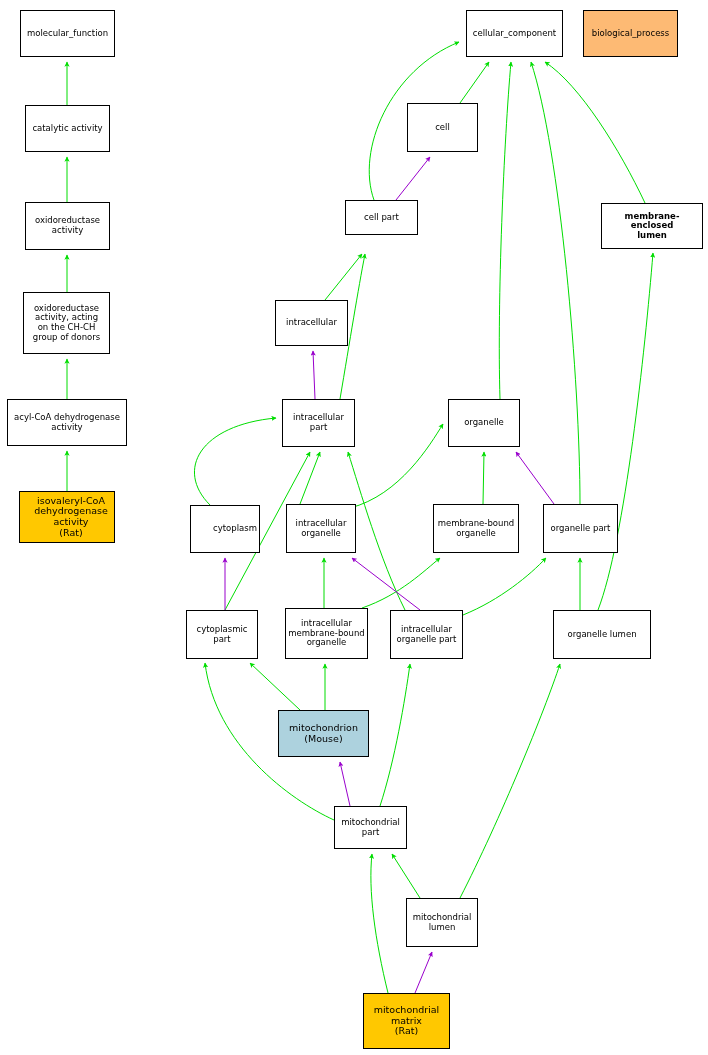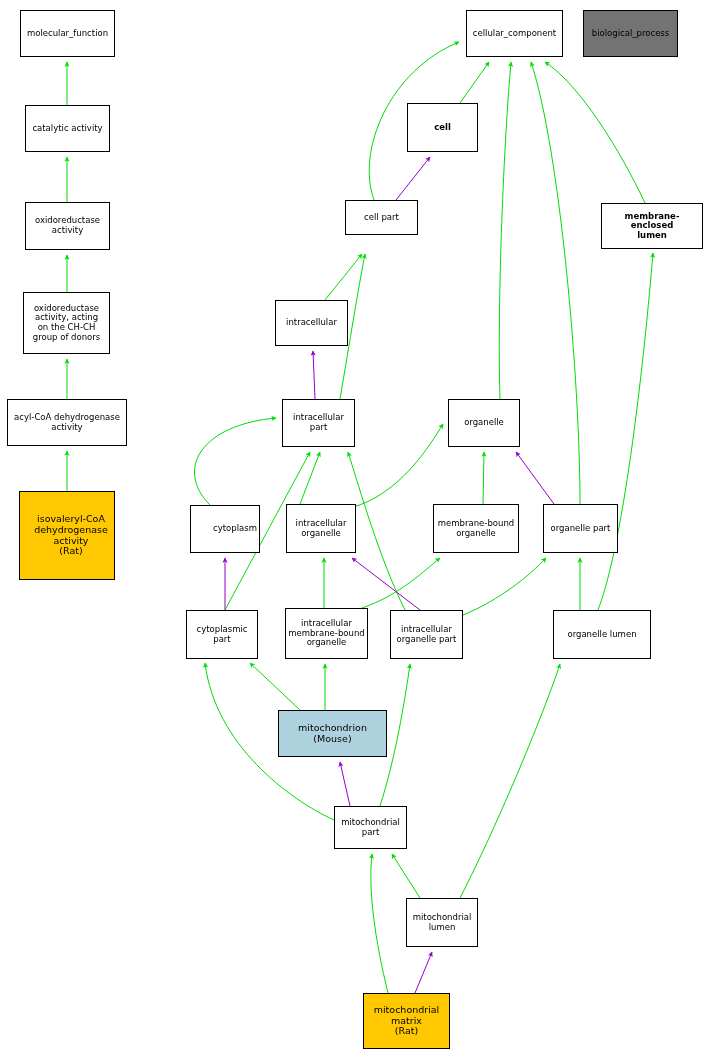--- a/index.html
+++ b/index.html
@@ -79,33 +79,33 @@
       <div class="node-box" style="left: 23px; top: 292px; width: 87px; height: 62px; font-size: 8.5px; border-color: rgb(0, 0, 0); color: rgb(0, 0, 0); background: rgb(255, 255, 255);">
         <span class="node-label">oxidoreductase
 activity, acting
 on the CH-CH
 group of donors</span>
       </div>
       <div class="node-box" style="left: 7px; top: 399px; width: 120px; height: 47px; font-size: 8.5px; border-color: rgb(0, 0, 0); color: rgb(0, 0, 0); background: rgb(255, 255, 255);">
         <span class="node-label">acyl-CoA dehydrogenase
 activity</span>
       </div>
-      <div class="node-box" style="left: 19px; top: 491px; width: 96px; height: 89px; font-size: 9.5px; border-color: rgb(0, 0, 0); color: rgb(0, 0, 0); background: rgb(255, 200, 0); padding-left: 8px;">
+      <div class="node-box" style="left: 19px; top: 491px; width: 96px; height: 52px; font-size: 9.5px; border-color: rgb(0, 0, 0); color: rgb(0, 0, 0); background: rgb(255, 200, 0); padding-left: 8px;">
         <span class="node-label">isovaleryl-CoA
 dehydrogenase
 activity
 (Rat)</span>
       </div>
       <div class="node-box" style="left: 466px; top: 10px; width: 97px; height: 47px; font-size: 8.5px; border-color: rgb(0, 0, 0); color: rgb(0, 0, 0); background: rgb(255, 255, 255);">
         <span class="node-label">cellular_component</span>
       </div>
-      <div class="node-box" style="left: 583px; top: 10px; width: 95px; height: 47px; font-size: 8.5px; border-color: rgb(0, 0, 0); color: rgb(0, 0, 0); background: #737373;">
+      <div class="node-box" style="left: 583px; top: 10px; width: 95px; height: 47px; font-size: 8.5px; border-color: rgb(0, 0, 0); color: rgb(0, 0, 0); background: #fdba74;">
         <span class="node-label">biological_process</span>
       </div>
-      <div class="node-box" style="left: 407px; top: 103px; width: 71px; height: 49px; font-size: 8.5px; border-color: rgb(0, 0, 0); color: rgb(0, 0, 0); background: rgb(255, 255, 255); font-weight: bold;">
+      <div class="node-box" style="left: 407px; top: 103px; width: 71px; height: 49px; font-size: 8.5px; border-color: rgb(0, 0, 0); color: rgb(0, 0, 0); background: rgb(255, 255, 255);">
         <span class="node-label">cell</span>
       </div>
       <div class="node-box" style="left: 345px; top: 200px; width: 73px; height: 35px; font-size: 8.5px; border-color: rgb(0, 0, 0); color: rgb(0, 0, 0); background: rgb(255, 255, 255);">
         <span class="node-label">cell part</span>
       </div>
       <div class="node-box" style="left: 601px; top: 203px; width: 102px; height: 46px; font-size: 8.5px; border-color: rgb(0, 0, 0); color: rgb(0, 0, 0); background: rgb(255, 255, 255); font-weight: bold;">
         <span class="node-label">membrane-enclosed
 lumen</span>
       </div>
       <div class="node-box" style="left: 275px; top: 300px; width: 73px; height: 46px; font-size: 8.5px; border-color: rgb(0, 0, 0); color: rgb(0, 0, 0); background: rgb(255, 255, 255);">
@@ -141,21 +141,21 @@
 membrane-bound
 organelle</span>
       </div>
       <div class="node-box" style="left: 390px; top: 610px; width: 73px; height: 49px; font-size: 8.5px; border-color: rgb(0, 0, 0); color: rgb(0, 0, 0); background: rgb(255, 255, 255);">
         <span class="node-label">intracellular
 organelle part</span>
       </div>
       <div class="node-box" style="left: 553px; top: 610px; width: 98px; height: 49px; font-size: 8.5px; border-color: rgb(0, 0, 0); color: rgb(0, 0, 0); background: rgb(255, 255, 255);">
         <span class="node-label">organelle lumen</span>
       </div>
-      <div class="node-box" style="left: 278px; top: 710px; width: 109px; height: 47px; font-size: 9.5px; border-color: rgb(0, 0, 0); color: rgb(0, 0, 0); background: rgb(173, 210, 222);">
+      <div class="node-box" style="left: 278px; top: 710px; width: 91px; height: 47px; font-size: 9.5px; border-color: rgb(0, 0, 0); color: rgb(0, 0, 0); background: rgb(173, 210, 222);">
         <span class="node-label">mitochondrion
 (Mouse)</span>
       </div>
       <div class="node-box" style="left: 334px; top: 806px; width: 73px; height: 43px; font-size: 8.5px; border-color: rgb(0, 0, 0); color: rgb(0, 0, 0); background: rgb(255, 255, 255);">
         <span class="node-label">mitochondrial
 part</span>
       </div>
       <div class="node-box" style="left: 406px; top: 898px; width: 72px; height: 49px; font-size: 8.5px; border-color: rgb(0, 0, 0); color: rgb(0, 0, 0); background: rgb(255, 255, 255);">
         <span class="node-label">mitochondrial
 lumen</span>

